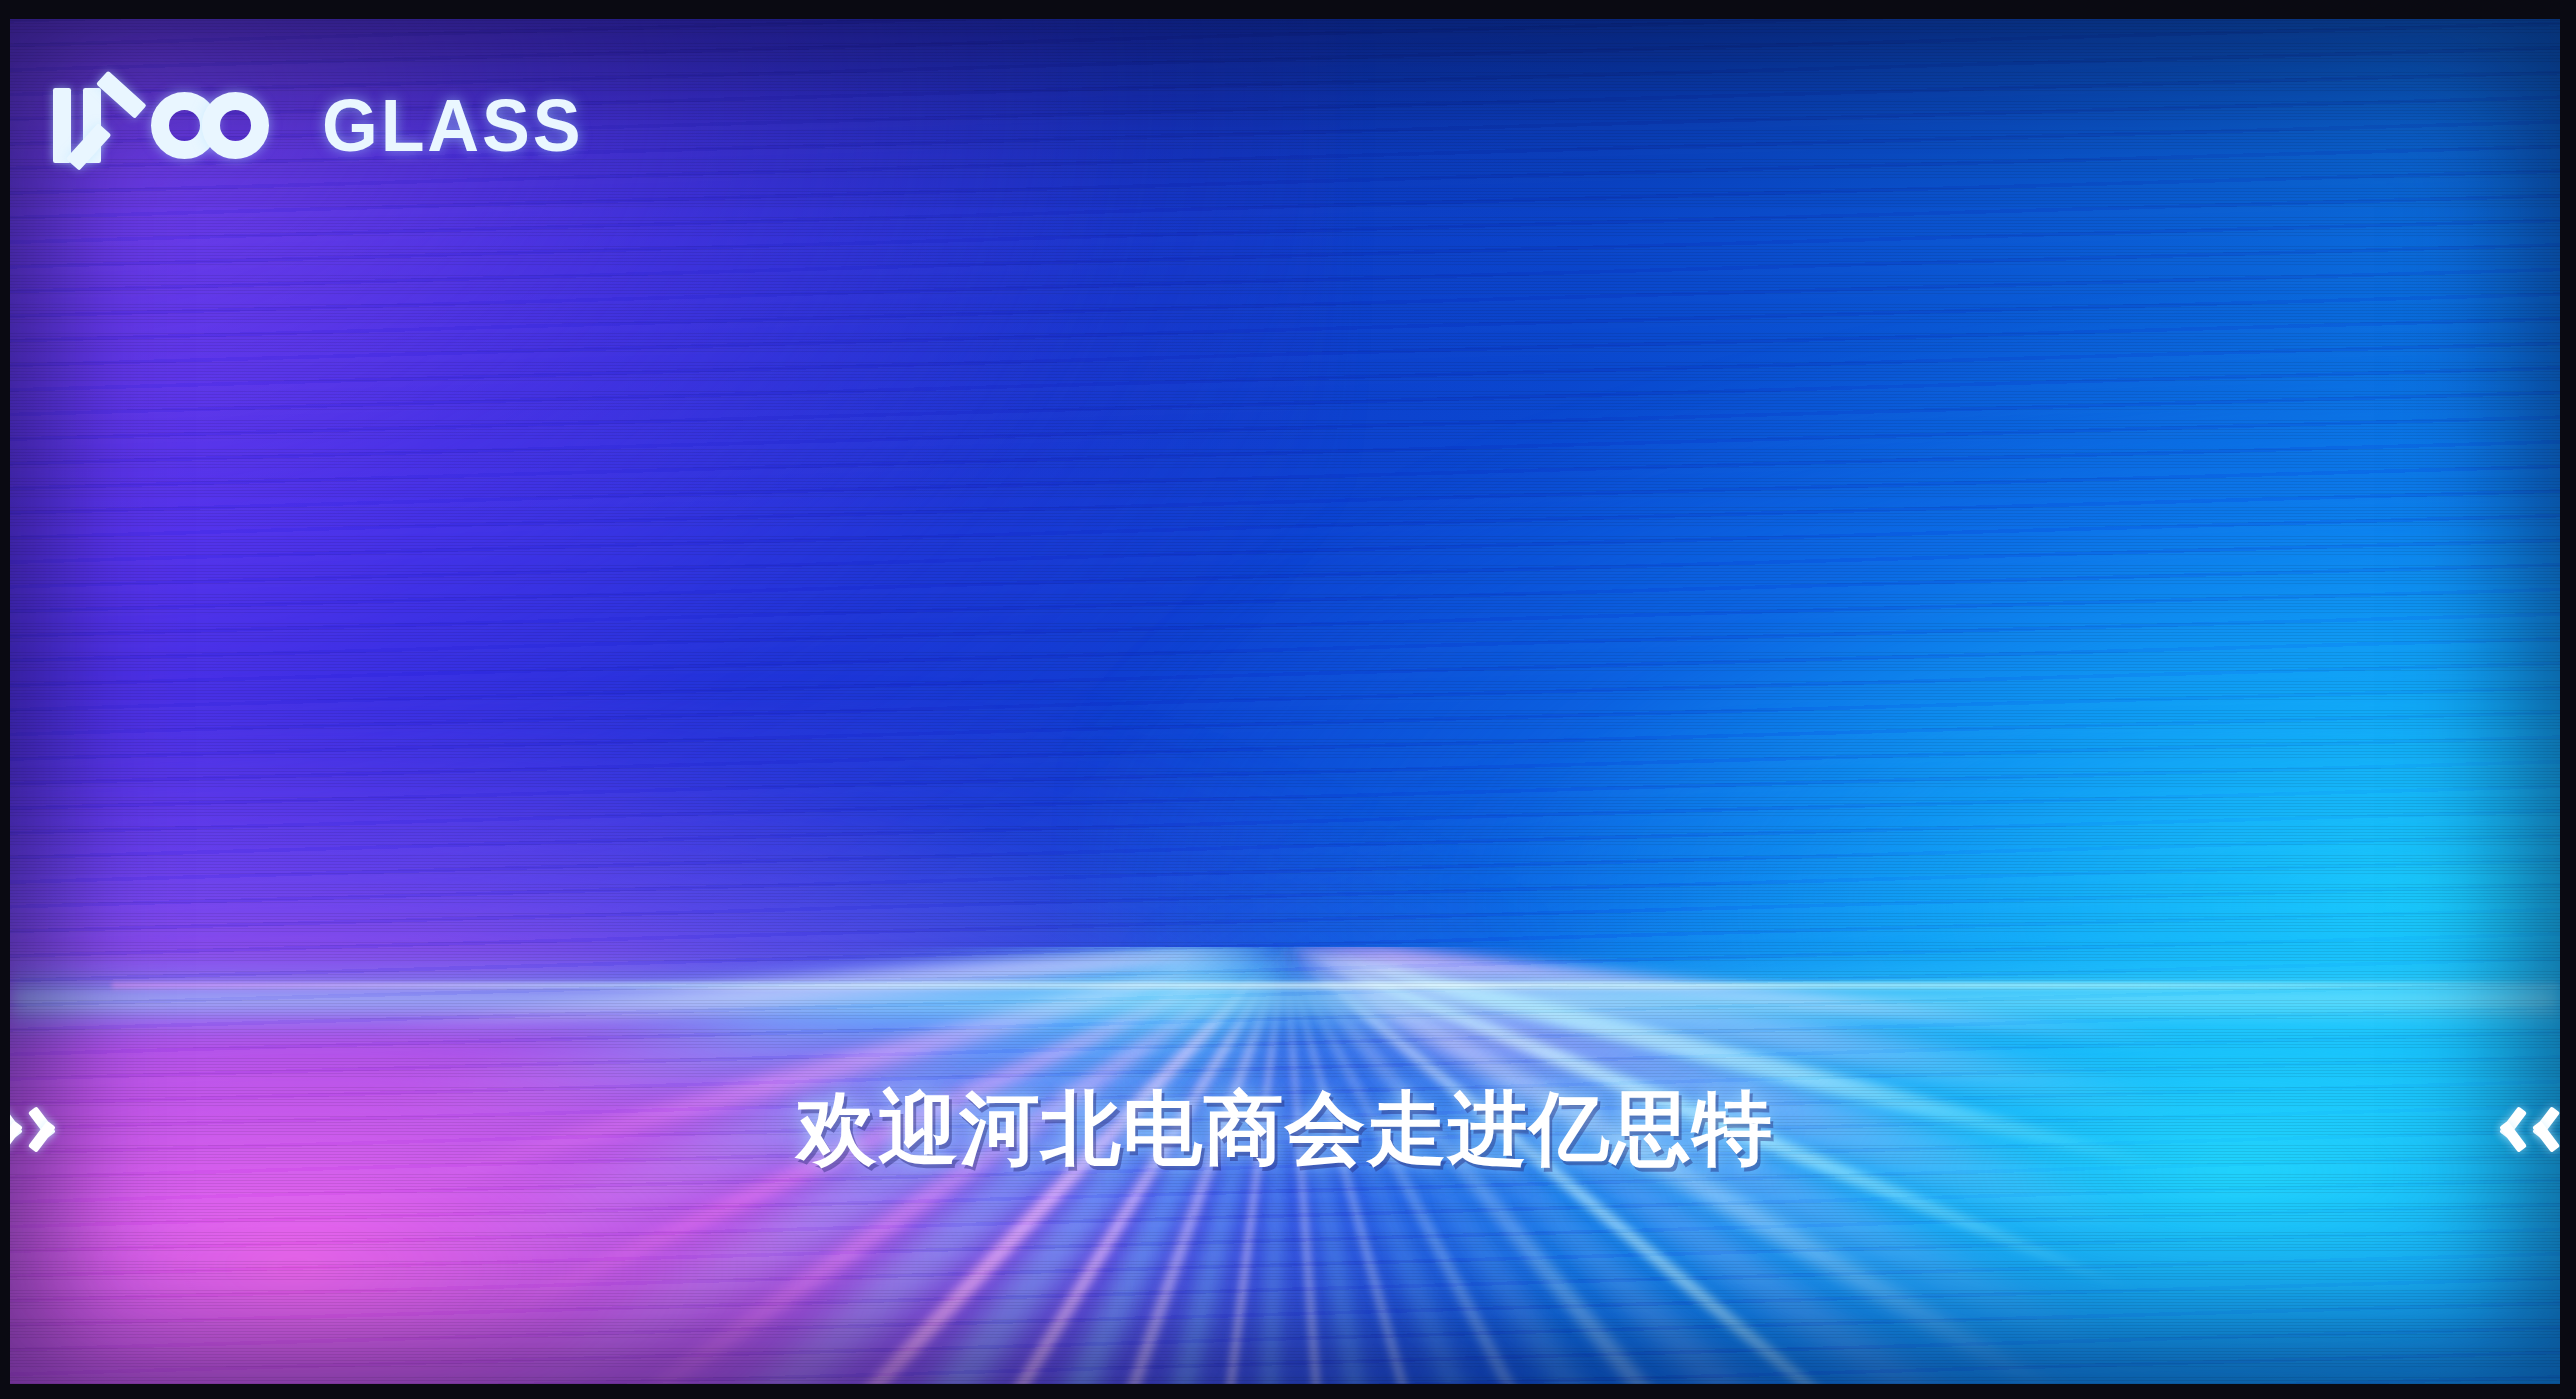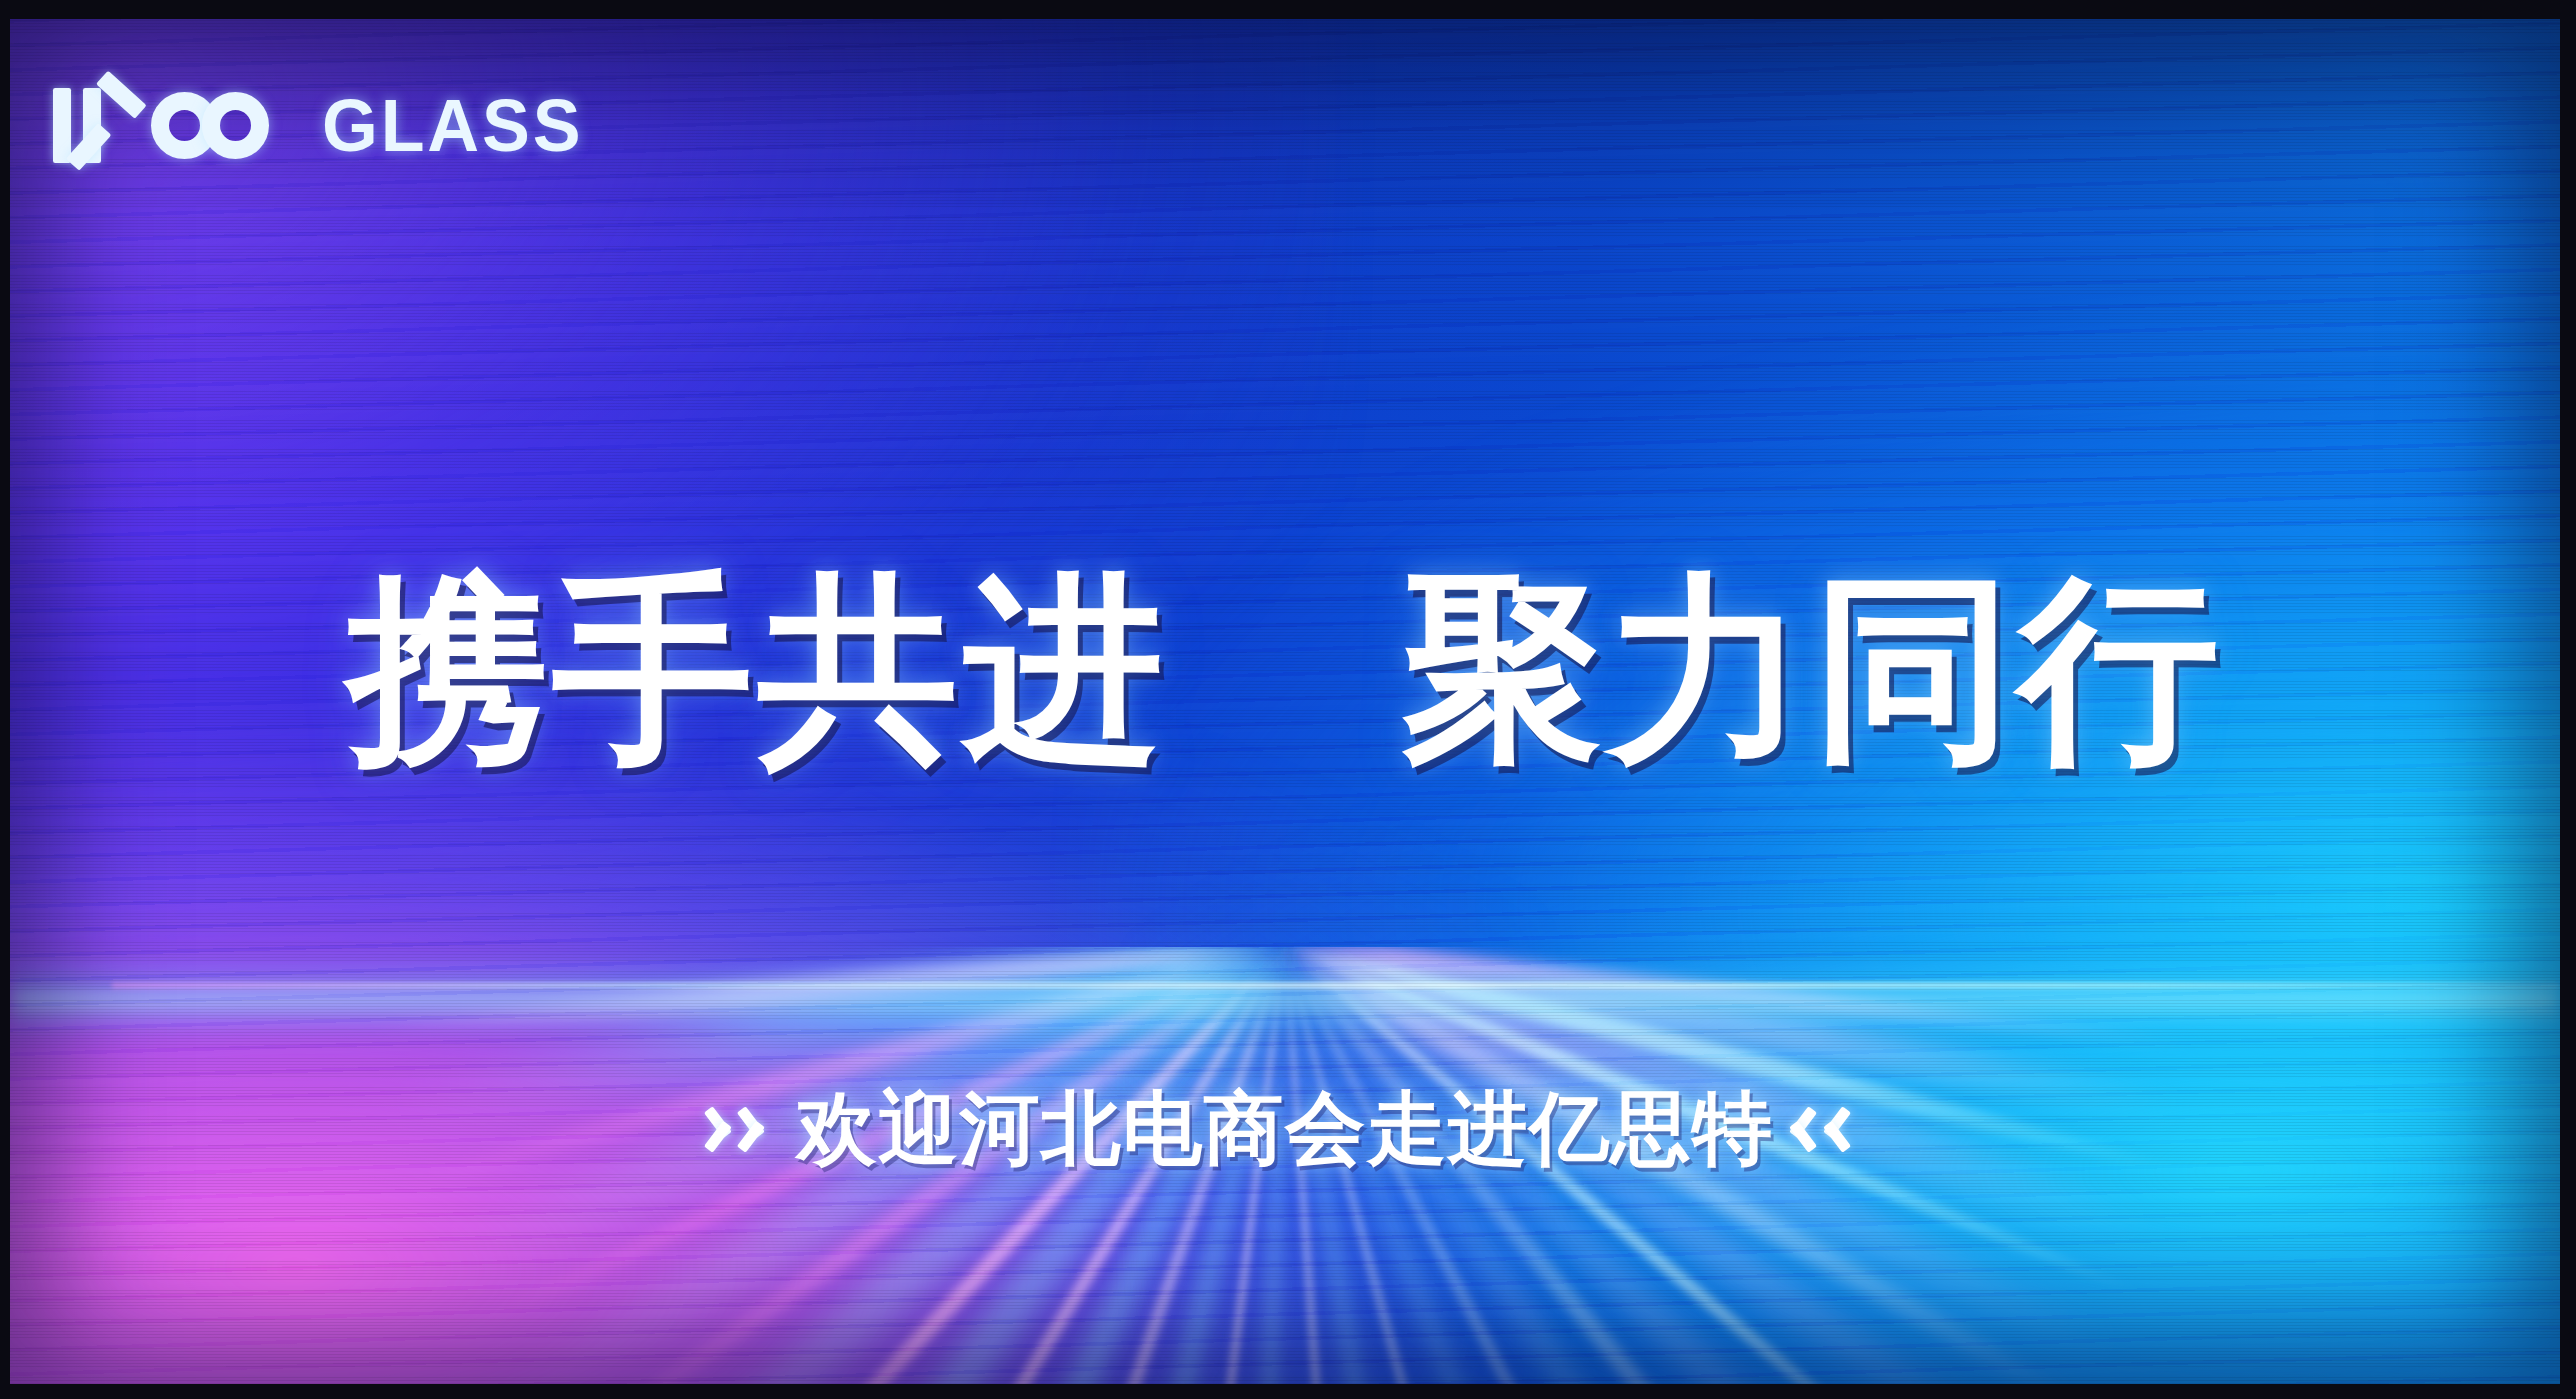--- a/index.html
+++ b/index.html
@@ -136,21 +136,21 @@
             font-weight:900;font-size:201px;line-height:1;color:#ffffff;
             letter-spacing:4.3px;
             text-shadow:
               5px 6.5px 0 rgba(18,14,70,.55),
               0 0 22px rgba(150,215,255,.42),
               0 0 52px rgba(110,190,255,.26);}
   #headline .gap{display:inline-block;width:85px;}
 
   
   #subtitle{position:absolute;left:0;right:0;top:1070px;text-align:center;
-            white-space:nowrap;display:flex;justify-content:center;align-items:center;
+            white-space:nowrap;display:flex;justify-content:space-between;align-items:center;
             gap:12px;}
   .sub-chev{display:inline-flex;align-items:center;gap:1.4px;}
   .chev{width:32px;height:54px;position:relative;}
   .chev i{position:absolute;left:2.9px;background:#ffffff;border-radius:2.2px;
           width:11px;height:32px;box-shadow:0 0 8.7px rgba(190,235,255,.6);}
   .chev i.t{top:0.7px;transform:rotate(-37deg);transform-origin:50% 100%;}
   .chev i.b{top:22.4px;transform:rotate(37deg);transform-origin:50% 0%;}
   .chev.rev i.t{transform:rotate(37deg);}
   .chev.rev i.b{transform:rotate(-37deg);}
   #sub-text{font-family:"DejaVu Sans","Liberation Sans",sans-serif;
@@ -227,25 +227,20 @@
             <i class="kb"></i>
         </div>
         <div class="lg-oo">
           <b class="o1"></b>
             <b class="o2"></b>
         </div>
       </div>
       <div class="logo-glass">GLASS</div>
     </div>
 
-    <div id="headline">
-      <span>携手共进</span>
-      <span class="gap"></span>
-      <span>聚力同行</span>
-    </div>
 
     <div id="subtitle">
       <span class="sub-chev">
         <span class="chev">
             <i class="t"></i>
             <i class="b"></i>
           </span>
         <span class="chev">
             <i class="t"></i>
             <i class="b"></i>

